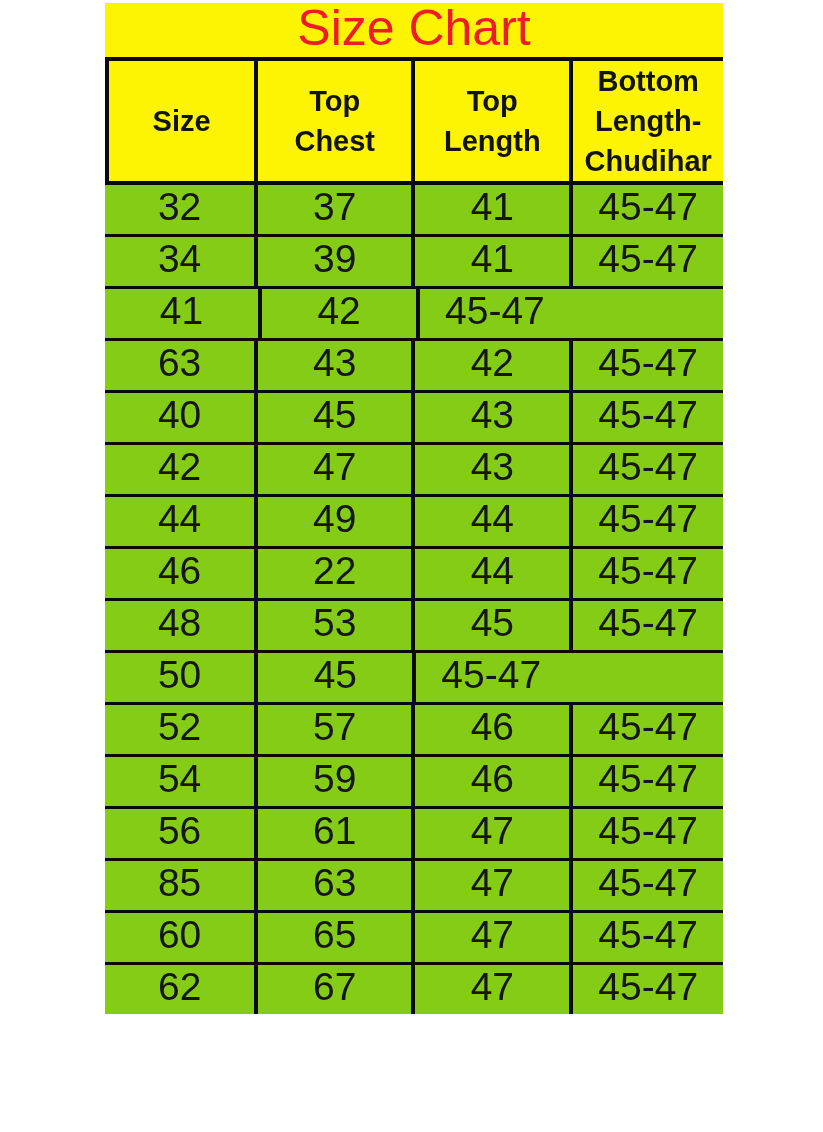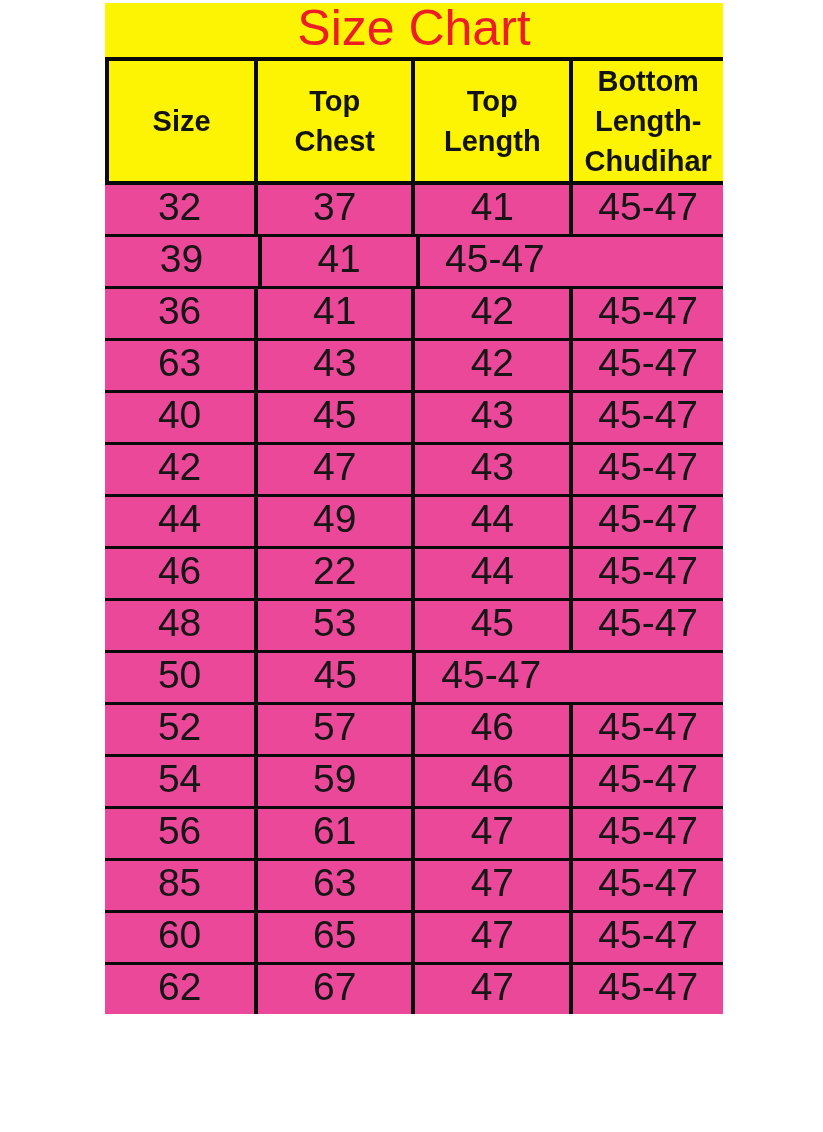--- a/index.html
+++ b/index.html
@@ -68,21 +68,21 @@
   .data-rows {
     flex: 1;
     display: flex;
     flex-direction: column;
   }
   .table-row {
     flex: 1;
     display: flex;
     box-sizing: border-box;
     border-bottom: 3px solid var(--line);
-    background: #ec4899;
+    background: #84cc16;
   }
   .table-row:last-child { border-bottom: none; justify-content: flex-end; }
   .table-cell {
     box-sizing: border-box;
     display: flex;
     align-items: center;
     justify-content: center;
     font-size: 39px;
     font-weight: 400;
     color: #161616;
@@ -119,26 +119,26 @@
 
     <div class="data-rows">
 
     <div class="table-row">
           <div class="table-cell c0">32</div>
           <div class="table-cell c1">37</div>
           <div class="table-cell c2">41</div>
           <div class="table-cell c3">45-47</div>
         </div>
         <div class="table-row">
+          <div class="table-cell c0">34</div>
           <div class="table-cell c1">39</div>
           <div class="table-cell c2">41</div>
           <div class="table-cell c3">45-47</div>
         </div>
         <div class="table-row">
-          <div class="table-cell c0">36</div>
           <div class="table-cell c1">41</div>
           <div class="table-cell c2">42</div>
           <div class="table-cell c3">45-47</div>
         </div>
         <div class="table-row">
           <div class="table-cell c0">63</div>
           <div class="table-cell c1">43</div>
           <div class="table-cell c2">42</div>
           <div class="table-cell c3">45-47</div>
         </div>

